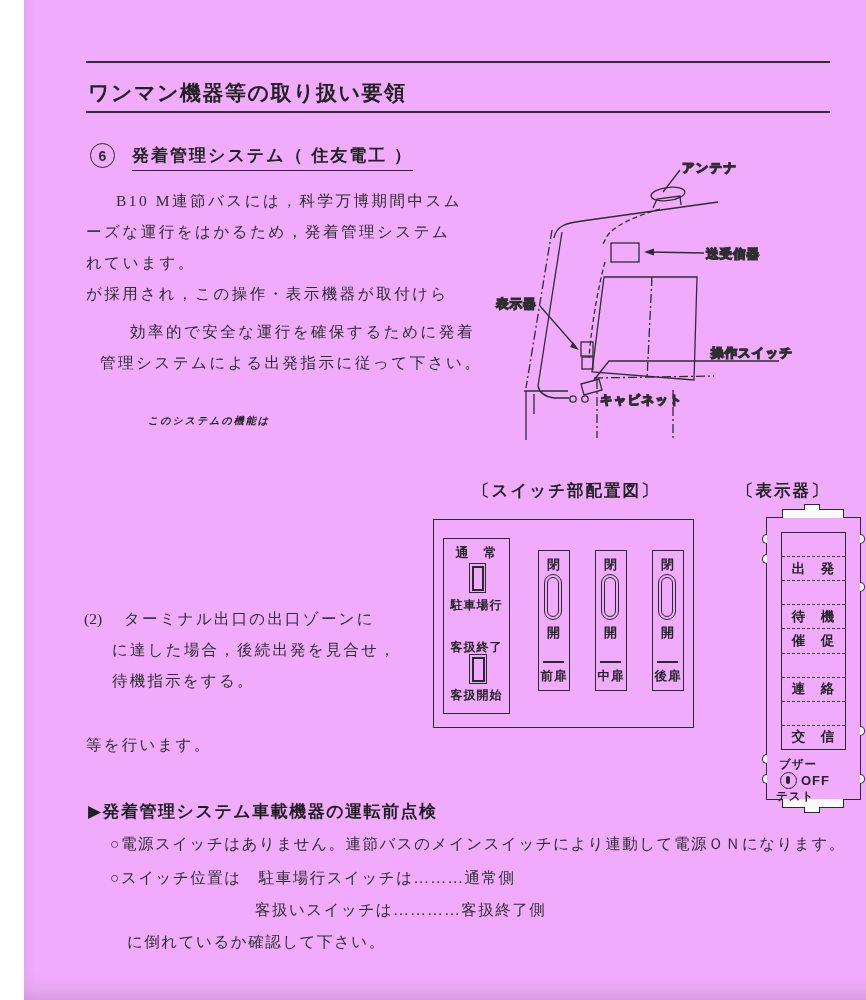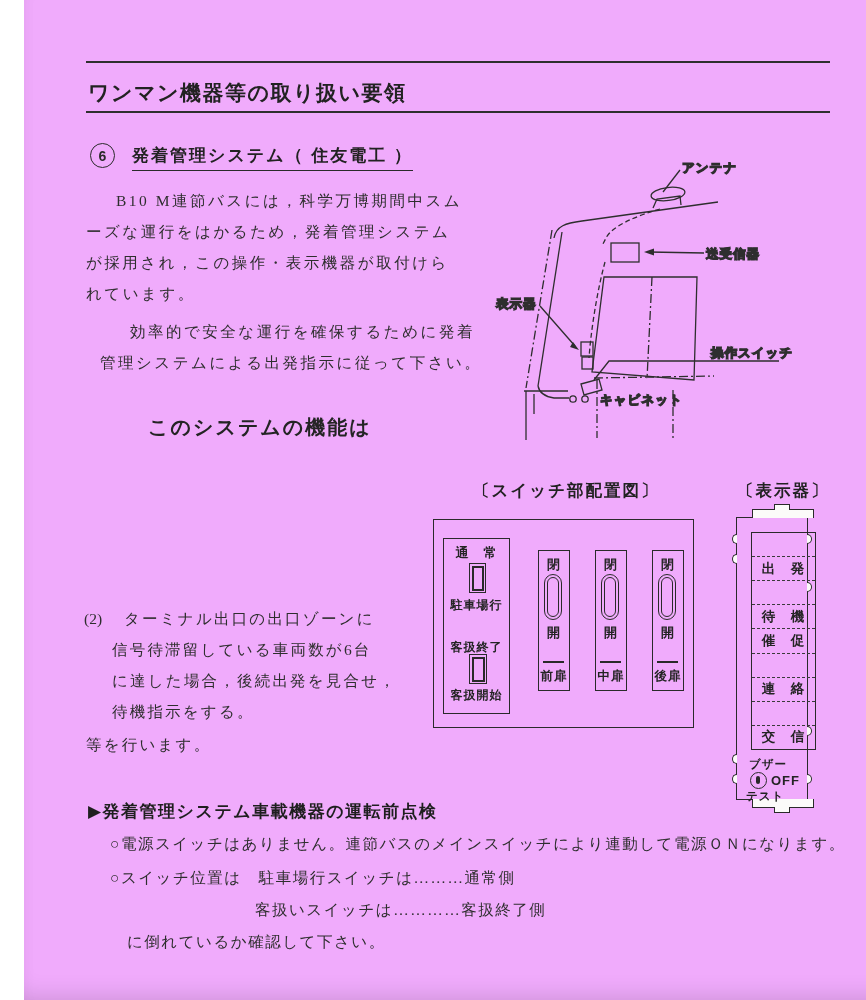--- a/index.html
+++ b/index.html
@@ -20,21 +20,21 @@
     display:inline-flex; align-items:center; justify-content:center;
     width:23px; height:23px; border:1.6px solid #2a2a2a; border-radius:50%;
     font-size:14px; font-weight:700;
   }
   .section-title{
     font-size:17px; font-weight:600; letter-spacing:2px; color:#222;
     border-bottom:1.7px solid #2a2a2a; padding-bottom:5px;
   }
   .body-line{font-size:15.5px; line-height:31px; letter-spacing:2.5px; white-space:nowrap; color:#2e2e2e;}
   .indent1{padding-left:30px;}
-  .func-head{font-size:20px; font-weight:700; letter-spacing:2px; color:#242424;}
+  .func-head{font-size:10px; font-weight:700; letter-spacing:2px; color:#242424;font-style:italic;}
   .item-line{font-size:15.5px; line-height:31px; letter-spacing:2.2px; white-space:nowrap; color:#2e2e2e;}
   .item-num{display:inline-block; width:40px; letter-spacing:0;}
   .cont{padding-left:28px;}
   .check-head{font-size:17px; font-weight:700; letter-spacing:1.5px; color:#1f1f1f;}
   .check-line{font-size:15.5px; letter-spacing:1.5px; white-space:nowrap; color:#2e2e2e;}
   .diagram-caption{font-size:16.5px; font-weight:600; letter-spacing:2px; color:#222;}
 
   
   .box{position:absolute; border:1.6px solid #2a2a2a; background:transparent; box-sizing:border-box;}
   .sp-label{position:absolute; width:100%; text-align:center; font-size:13px; letter-spacing:1px; color:#242424;
@@ -74,36 +74,35 @@
   <div class="rule" style="left:62px; top:111px; width:744px;"></div>
 
   <div class="abs" style="left:66px; top:143px;">
     <span class="circle-num sans">6</span>
     <span class="sans section-title" style="margin-left:13px;">発着管理システム（ 住友電工 ）</span>
   </div>
 
   <div class="abs" style="left:62px; top:185px;">
     <div class="body-line indent1">B10 M連節バスには，科学万博期間中スム</div>
     <div class="body-line">ーズな運行をはかるため，発着管理システム</div>
+    <div class="body-line">れています。</div>
     <div class="body-line">が採用され，この操作・表示機器が取付けら</div>
-    <div class="body-line">れています。</div>
   </div>
   <div class="abs" style="left:76px; top:316px;">
     <div class="body-line indent1">効率的で安全な運行を確保するために発着</div>
     <div class="body-line">管理システムによる出発指示に従って下さい。</div>
   </div>
 
   <div class="abs sans func-head" style="left:124px; top:414px;">このシステムの機能は</div>
 
 
   <div class="abs" style="left:60px; top:603px;">
     <div class="item-line">
       <span class="item-num">(2)</span><span>ターミナル出口の出口ゾーンに</span>
     </div>
-    <div class="item-line cont">信号待滞留している車両数が6台</div>
     <div class="item-line cont">に達した場合，後続出発を見合せ，</div>
     <div class="item-line cont">待機指示をする。</div>
   </div>
   <div class="abs item-line" style="left:62px; top:729px;">等を行います。</div>
 
   <svg class="abs" style="left:436px; top:146px;" width="424" height="296" viewBox="0 0 424 296" fill="none" stroke="#2e2e2e" stroke-width="1.3">
 
     <path d="M94,92 C96,80 106,77 122,75 L258,56"></path>
 
     <ellipse cx="208" cy="48" rx="17" ry="6.5" transform="rotate(-7 208 48)"></ellipse>
@@ -187,21 +186,21 @@
       <div class="pill" style="left:5px; top:23px; width:18px; height:46px;">
           <div class="in"></div>
         </div>
       <div class="sp-label" style="top:73px;">開</div>
       <div class="strip-line" style="left:4px; top:110px; width:21px;"></div>
       <div class="sp-label" style="top:117px; font-size:12.5px;">後扉</div>
     </div>
   </div>
 
   <div class="abs sans diagram-caption" style="left:713px; top:480px;">〔表示器〕</div>
-  <div class="box" style="left:712px; top:517px; width:72px; height:283px; border-width:1.6px;">
+  <div class="box" style="left:742px; top:517px; width:95px; height:283px; border-width:1.6px;">
 
     <div class="tab" style="left:15px; top:-9px; width:62px; height:9px; border-bottom:none;"></div>
     <div class="tab" style="left:37px; top:-14px; width:16px; height:6px; border-bottom:none;"></div>
     <div class="tab" style="left:15px; bottom:-9px; width:62px; height:9px; border-top:none;"></div>
     <div class="tab" style="left:37px; bottom:-14px; width:16px; height:6px; border-top:none;"></div>
 
     <div class="bump l" style="top:16px;"></div>
     <div class="bump l" style="top:36px;"></div>
     <div class="bump l" style="top:236px;"></div>
     <div class="bump l" style="top:256px;"></div>

